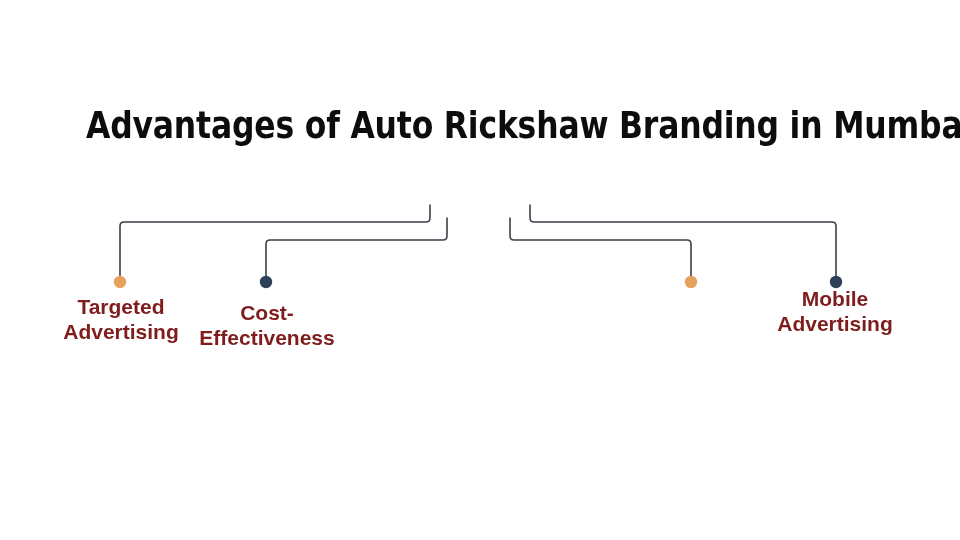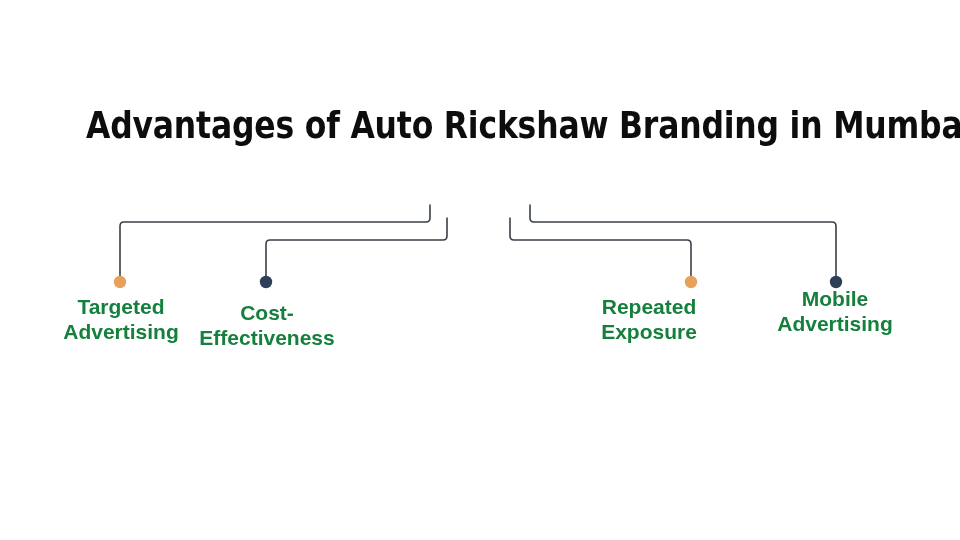--- a/index.html
+++ b/index.html
@@ -46,21 +46,21 @@
     height: 540px;
     pointer-events: none;
   }
   .node-label {
     position: absolute;
     text-align: center;
     font-family: "Liberation Sans", "DejaVu Sans", sans-serif;
     font-size: 21px;
     font-weight: 700;
     line-height: 25px;
-    color: #15803d;
+    color: #7f1d1d;
     white-space: pre-line;
   }
   .node-label.lbl-0 { left: 40px;  top: 294px; width: 162px; }
   .node-label.lbl-1 { left: 186px; top: 300px; width: 162px; }
   .node-label.lbl-2 { left: 568px; top: 294px; width: 162px; }
   .node-label.lbl-3 { left: 754px; top: 286px; width: 162px; }
 </style>
 </head>
 <body>
 
@@ -85,19 +85,17 @@
     <circle cx="691" cy="282" r="6.2" fill="#E8A15C" stroke="none"></circle>
     <circle cx="836" cy="282" r="6.2" fill="#2E4057" stroke="none"></circle>
   </svg>
 
   <div class="node-label lbl-0">Targeted
 Advertising</div>
 
   <div class="node-label lbl-1">Cost-
 Effectiveness</div>
 
-  <div class="node-label lbl-2">Repeated
-Exposure</div>
 
   <div class="node-label lbl-3">Mobile
 Advertising</div>
 
 </div>
 
 </body></html>

